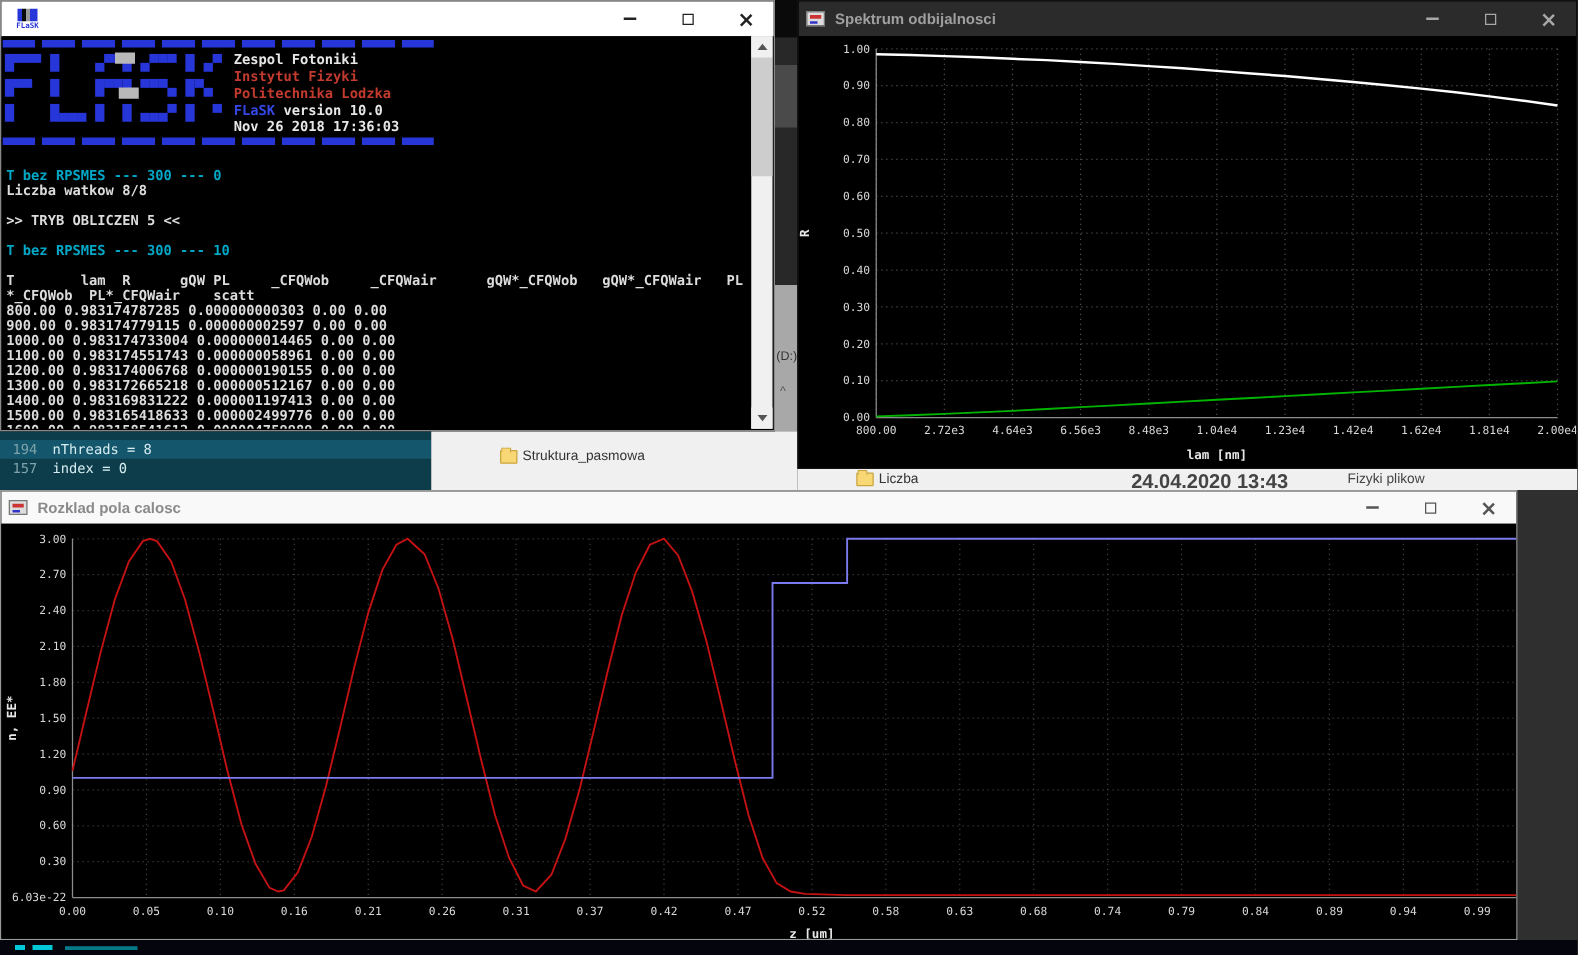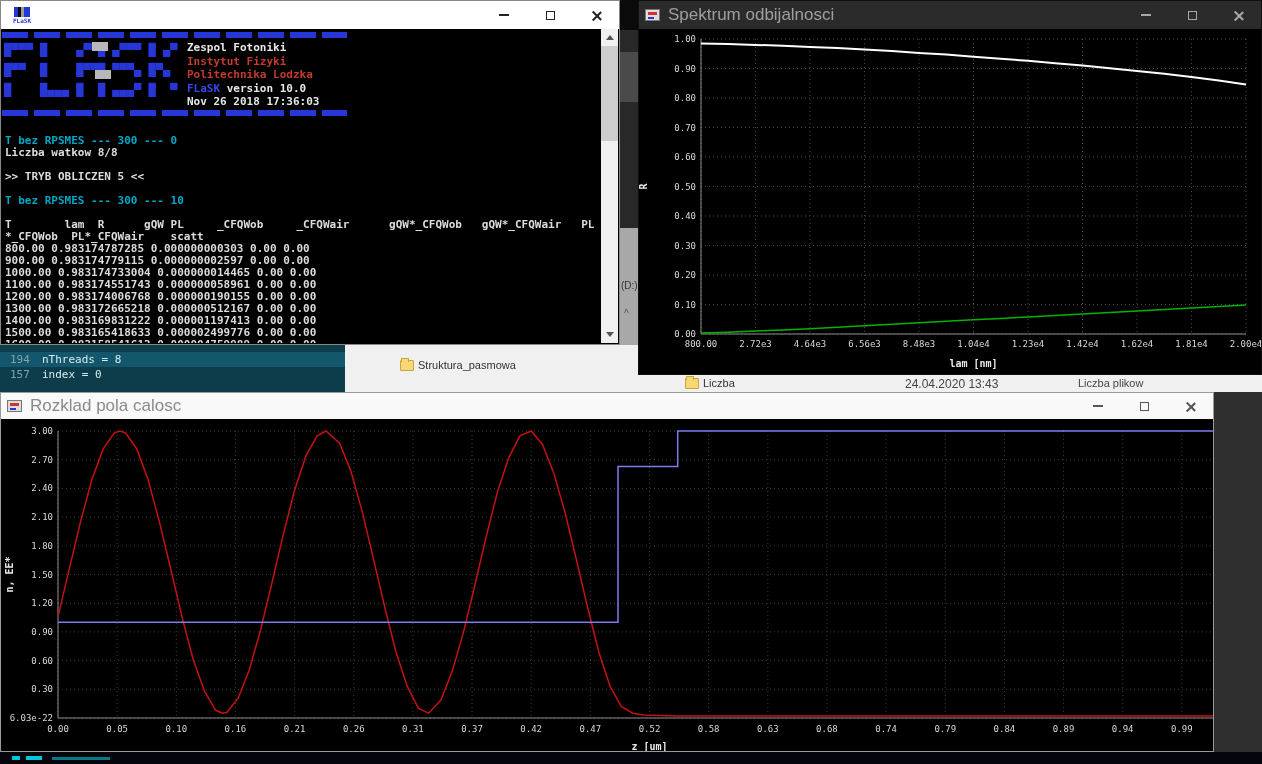--- a/index.html
+++ b/index.html
@@ -3,21 +3,21 @@
 <meta charset="utf-8">
 <style>
   * { margin:0; padding:0; box-sizing:border-box; }
   html,body { width:1262px; height:764px; overflow:hidden; background:#2f2f2f;
               font-family:"Liberation Sans", sans-serif; }
   .desktop { position:relative; width:1262px; height:764px; background:#2f2f2f; }
 
   
   .win { position:absolute; overflow:hidden; }
   .titlebar { display:flex; align-items:center; height:28px; padding-left:6px; }
-  .titlebar .title { font-size:17px; margin-left:8px; flex:1 1 auto; white-space:nowrap; overflow:hidden; }
+  .titlebar .title { font-size:12px; margin-left:8px; flex:1 1 auto; white-space:nowrap; overflow:hidden;font-weight:bold; }
   .controls { display:flex; height:100%; }
   .ctl { width:46px; height:100%; display:flex; align-items:center; justify-content:center; cursor:default; }
   .g-min { width:10px; height:2px; background:currentColor; }
   .g-max { width:9px; height:9px; border:1px solid currentColor; }
   .g-close { position:relative; width:11px; height:11px; }
   .g-close::before,.g-close::after { content:""; position:absolute; left:5px; top:0; width:1.5px; height:12px; background:currentColor; }
   .g-close::before { transform:rotate(45deg); }
   .g-close::after  { transform:rotate(-45deg); }
 
   
@@ -78,21 +78,21 @@
   .code-line { height:15px; line-height:15px; padding-left:10px; white-space:pre; }
   .code-line.hl { background:#14566b; }
   .code-line .ln { color:#7fa3ab; display:inline-block; width:32px; }
 
   .explorer-mid { position:absolute; left:345px; top:345px; width:293px; height:47px; background:#f0f0f0; }
   .explorer-right { position:absolute; left:638px; top:375px; width:624px; height:17px; background:#f0f0f0; }
   .file-row { position:absolute; display:flex; align-items:center; font-size:11px; color:#333; gap:4px; }
   .folder { width:14px; height:11px; background:#f8d775; border:1px solid #caa53d; border-radius:1px; position:relative; flex:0 0 auto; }
   .folder::before { content:""; position:absolute; top:-3px; left:0; width:6px; height:3px; background:#f8d775;
       border:1px solid #caa53d; border-bottom:none; border-radius:1px 1px 0 0; }
-  .file-date { position:absolute; left:267px; top:2px; font-size:12px; color:#444; white-space:nowrap; }
+  .file-date { position:absolute; left:267px; top:2px; font-size:16px; color:#444; white-space:nowrap;font-weight:bold; }
   .file-type { position:absolute; left:440px; top:2px; font-size:11px; color:#444; white-space:nowrap; }
 
   .taskbar { position:absolute; left:0; top:752px; width:1262px; height:12px; background:#05050d; }
   .tb-mark { position:absolute; background:#00c8d8; }
 </style>
 </head>
 <body>
 
 <div class="desktop">
 
@@ -115,21 +115,21 @@
       <span class="folder"></span>
       <span>Struktura_pasmowa</span>
     </div>
   </div>
   <div class="explorer-right">
     <div class="file-row" style="left:47px; top:2px;">
       <span class="folder"></span>
       <span>Liczba</span>
     </div>
     <div class="file-date">24.04.2020 13:43</div>
-    <div class="file-type">Liczba plikow</div>
+    <div class="file-type">Fizyki plikow</div>
   </div>
 
   <div class="taskbar">
     <div class="tb-mark" style="left:12px; top:4px; width:8px; height:4px;"></div>
     <div class="tb-mark" style="left:26px; top:4px; width:16px; height:4px;"></div>
     <div class="tb-mark" style="left:52px; top:5px; width:58px; height:3px; opacity:.6;"></div>
   </div>
 
   <section class="win console-win">
     <header class="titlebar">

